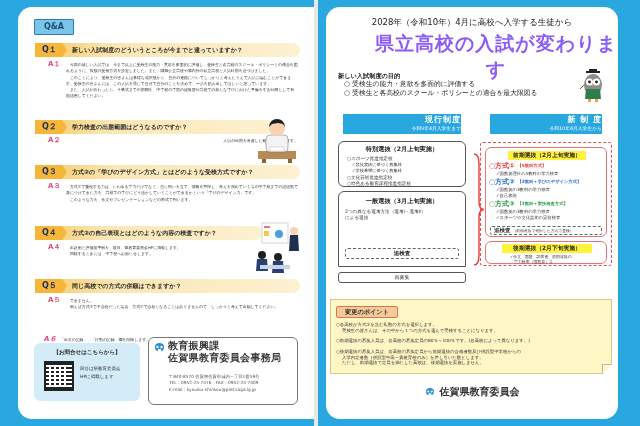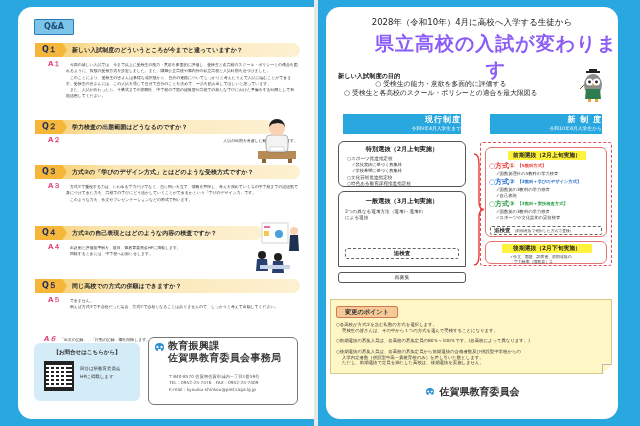--- a/index.html
+++ b/index.html
@@ -40,21 +40,21 @@
   .contact-right { position: absolute; left: 130px; top: 330px; width: 150px; height: 68px; border: 1px solid #777; border-radius: 6px; background: #fff; }
   .contact-right .logo { position: absolute; left: 5px; top: 5px; width: 11px; height: 9px; }
   .contact-right .org { position: absolute; left: 19px; top: 2px; font-size: 10px; font-weight: bold; color: #3a3a3a; line-height: 12px; letter-spacing: 0.3px; }
   .contact-right .addr { position: absolute; left: 20px; top: 36px; font-size: 4.3px; line-height: 6.3px; color: #555; }
 
   
   .subtitle { position: absolute; left: 0; width: 292px; top: 10px; text-align: center; font-size: 8.5px; font-weight: normal; color: #222; }
   .main-title { position: absolute; left: 0; width: 292px; top: 24px; text-align: center; font-size: 19px; font-weight: bold; color: #8b5cf6; letter-spacing: 1px; text-shadow: 1px 1px 0 #fff, -1px -1px 0 #fff, 1px -1px 0 #fff, -1px 1px 0 #fff, 0 0 2px #f3b7b5; padding-left: 48px; }
   .purpose { position: absolute; left: 12px; top: 64px; font-size: 6.2px; line-height: 9px; color: #222; }
   .purpose .ph { font-weight: bold; }
-  .purpose .pi { padding-left: 6px; font-size: 6.8px; text-align: center; }
+  .purpose .pi { padding-left: 6px; font-size: 6.8px; }
   .owl { position: absolute; left: 252px; top: 60px; width: 28px; height: 36px; }
 
   .col-head { position: absolute; height: 20px; background: #29a7df; color: #fff; text-align: right; }
   .col-head .h1 { font-size: 8px; font-weight: bold; line-height: 10px; padding-top: 1px; letter-spacing: 1px; }
   .col-head .h2 { font-size: 4.8px; line-height: 7px; }
 
   .box { position: absolute; border: 1px solid #555; border-radius: 6px; background: #fff; }
   .box .bt { text-align: center; font-size: 6.2px; font-weight: bold; color: #222; margin-top: 3px; }
   .box .bl { font-size: 4.6px; line-height: 6.2px; color: #333; padding-left: 8px; }
   .box .bl.sub { padding-left: 13px; font-size: 4.2px; }

